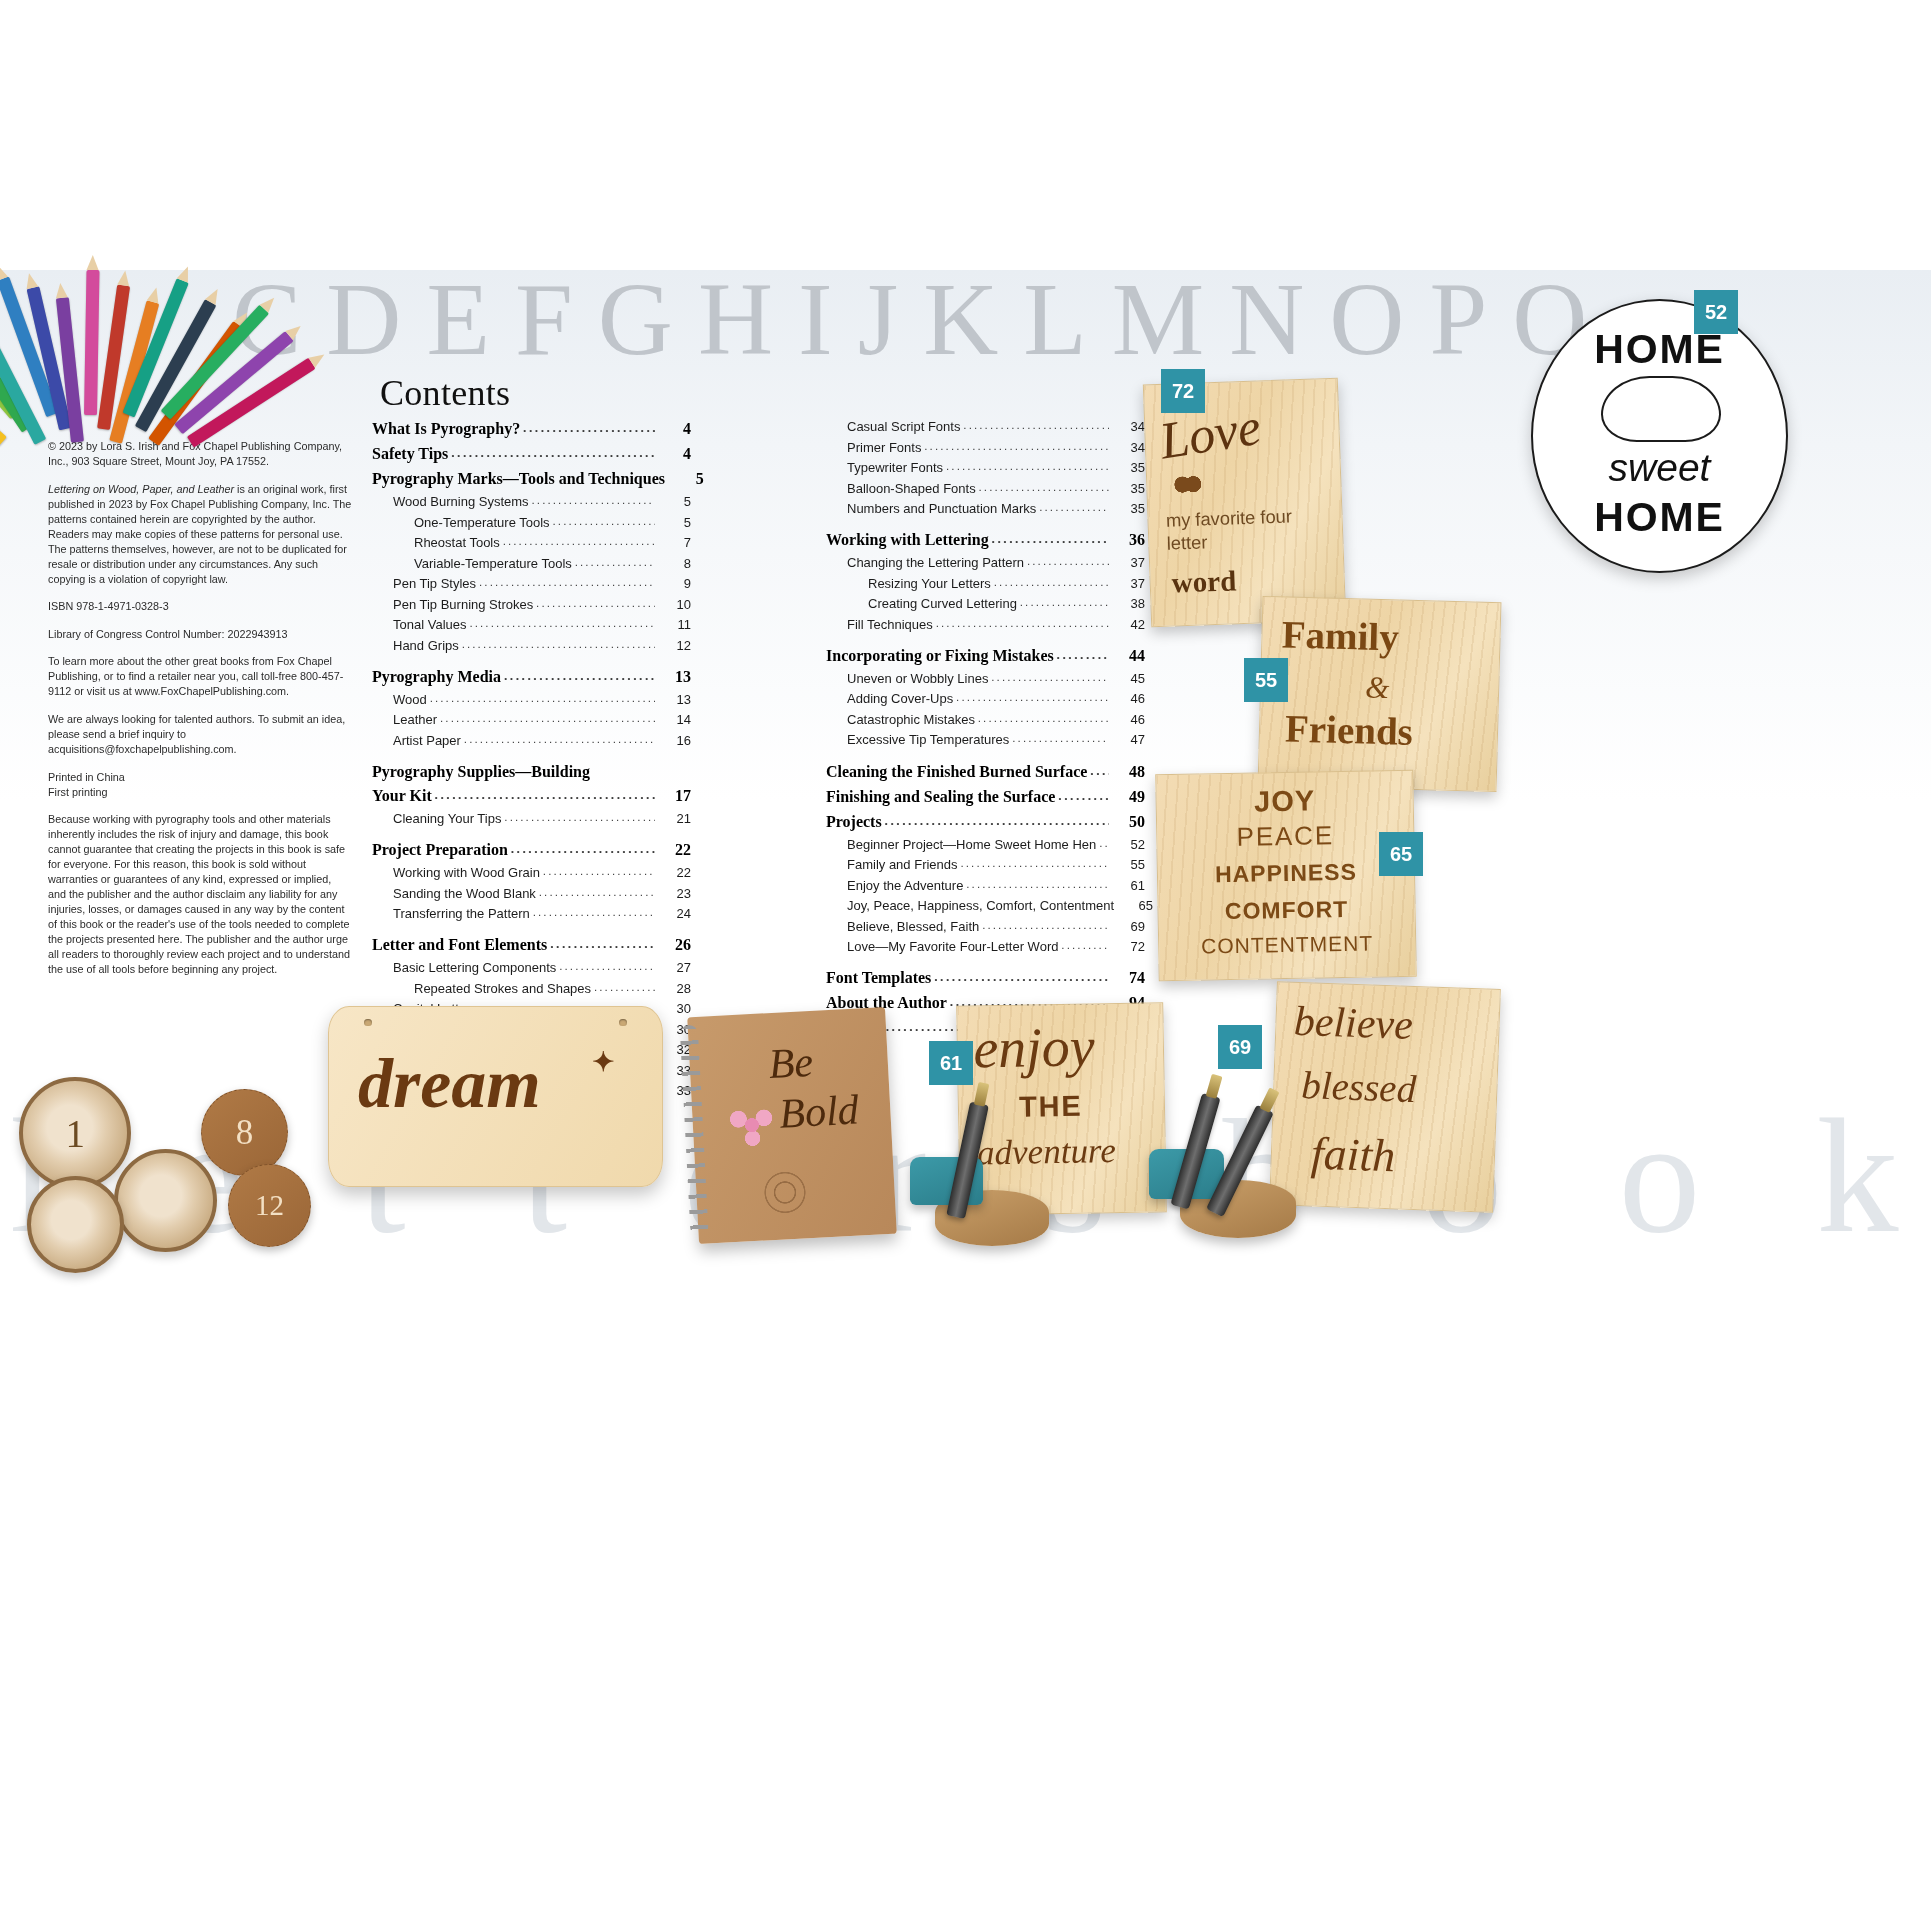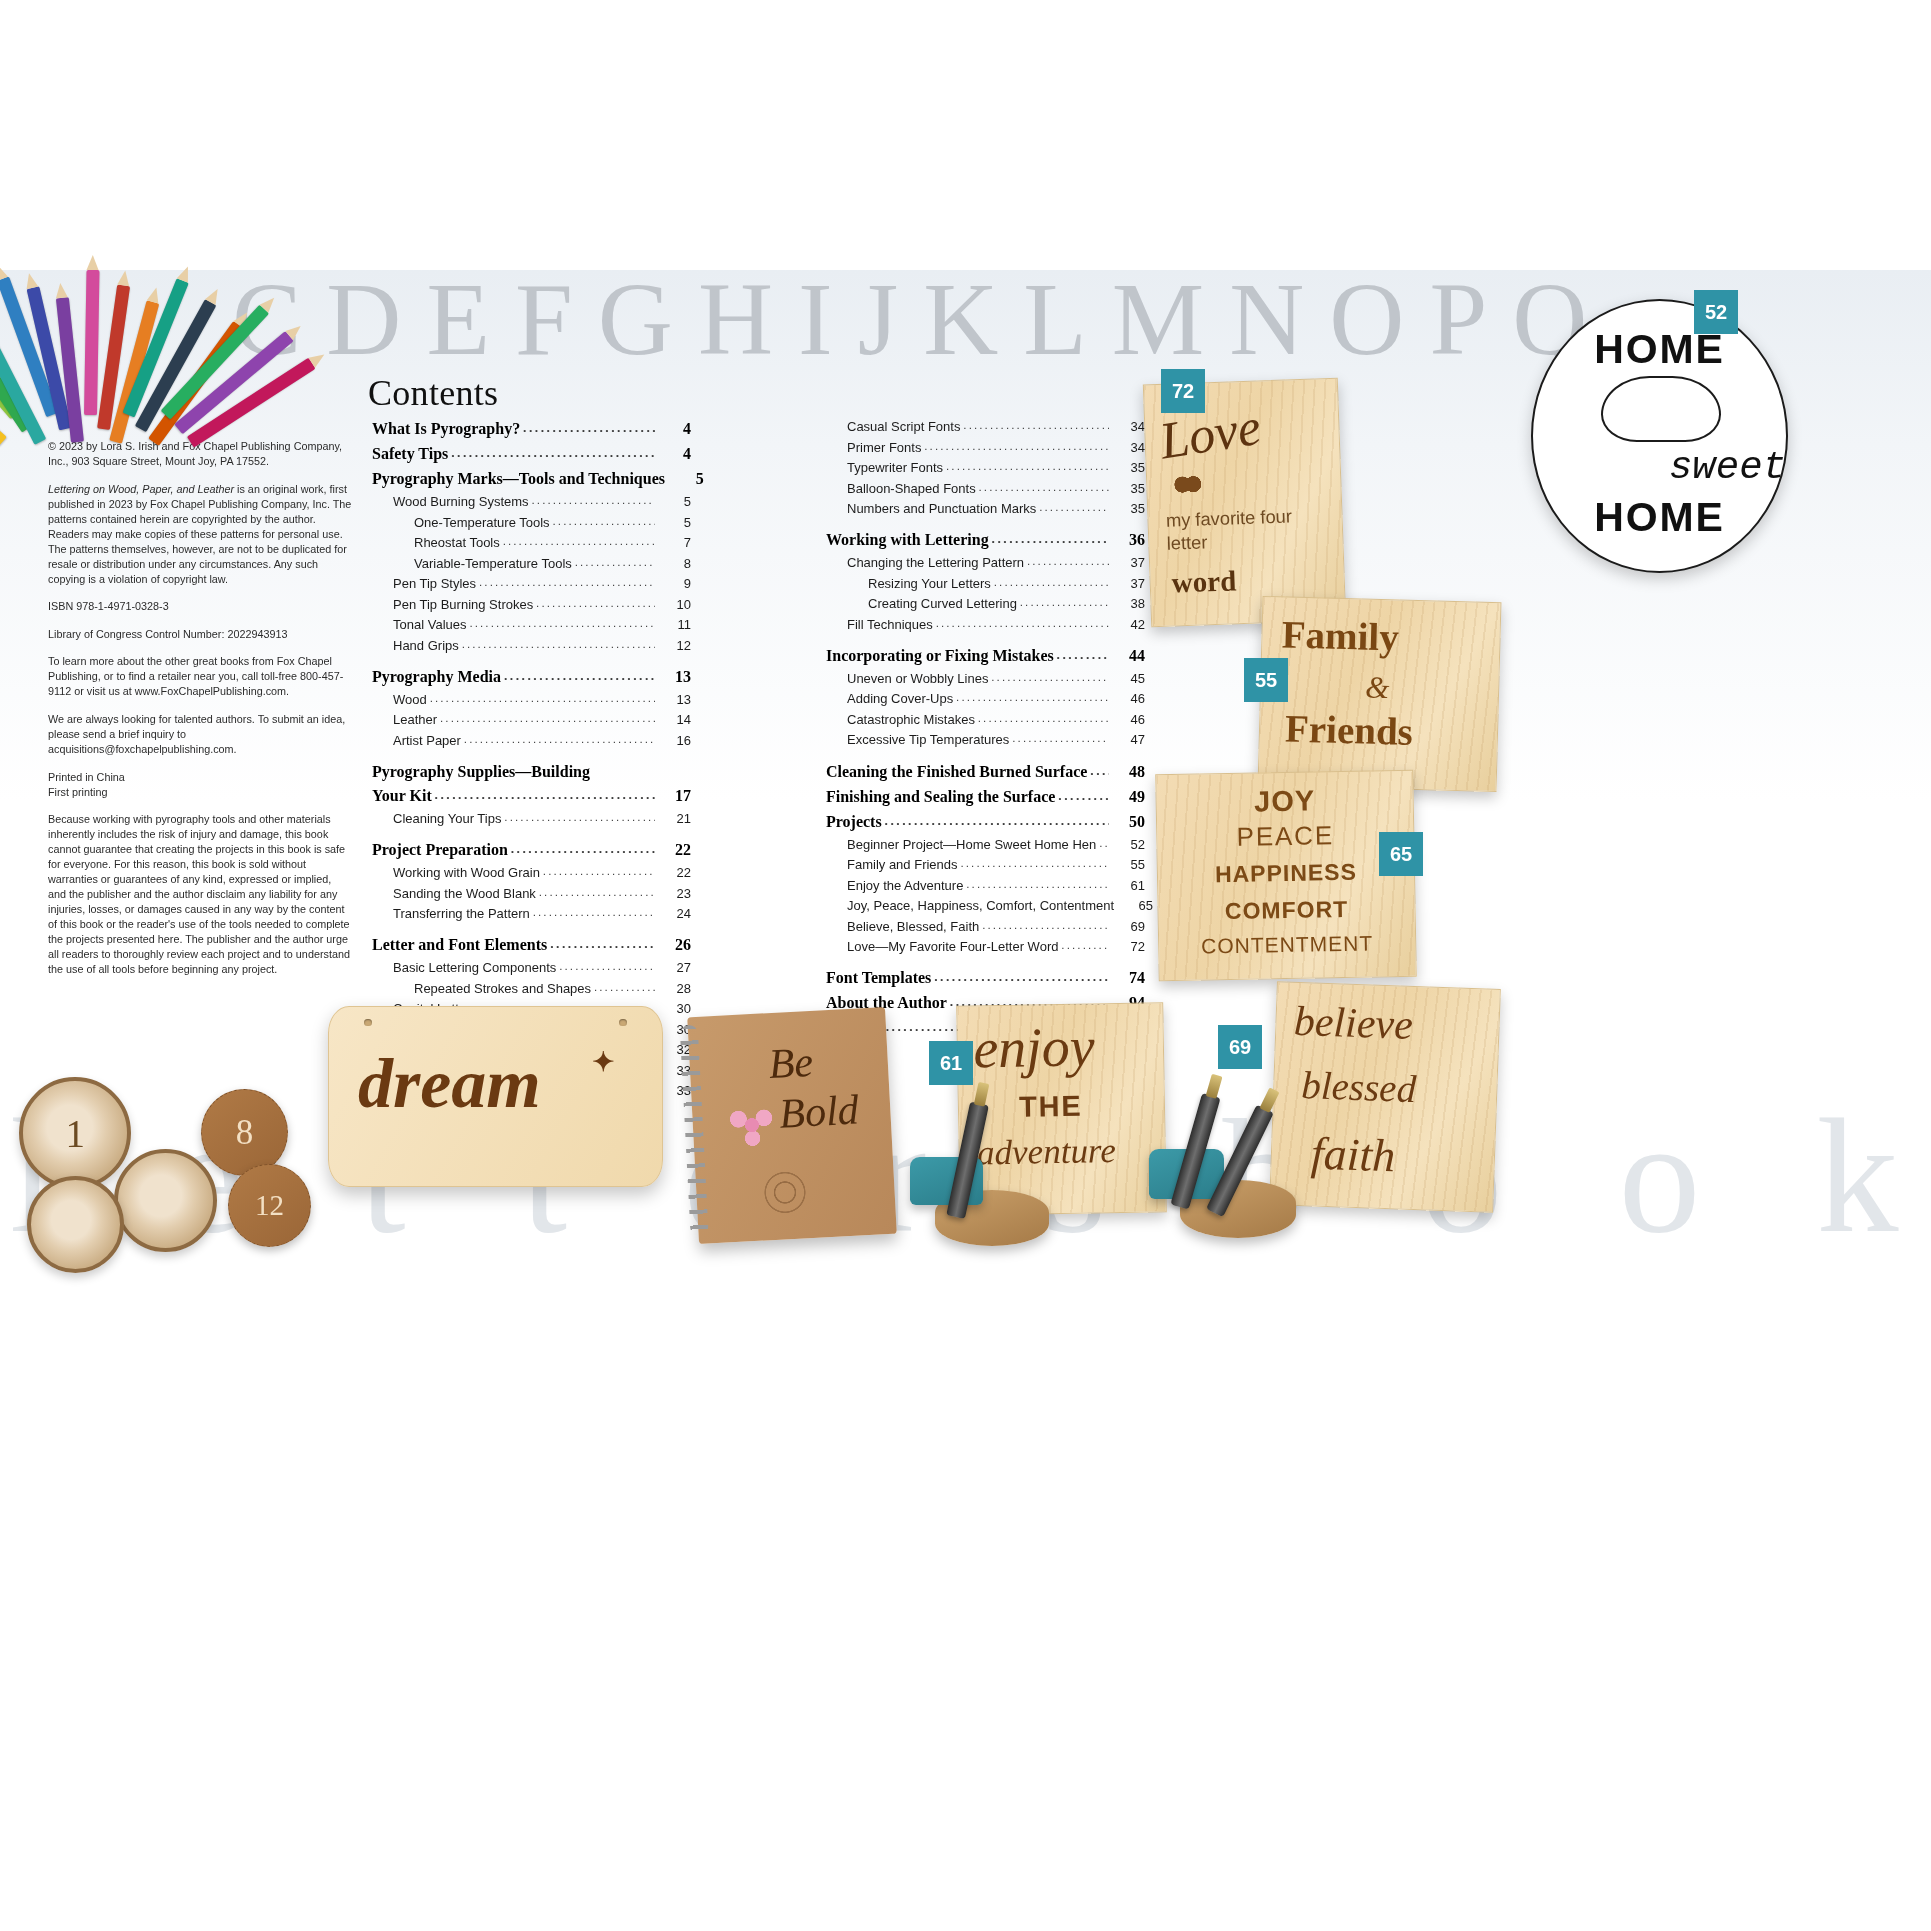--- a/index.html
+++ b/index.html
@@ -42,21 +42,21 @@
   .copyright-col{
     position:absolute;left:48px;top:439px;width:304px;
     font-family:"Liberation Sans", sans-serif;
     font-size:10.8px;line-height:15px;color:#2b2b2b;
   }
   .copyright-col p{margin:0 0 12.6px 0;}
   .copyright-col em{}
 
   
   .contents-title{
-    position:absolute;left:368px;top:372px;
+    position:absolute;left:380px;top:372px;
     font-family:"Liberation Serif", serif;
     font-size:36px;color:#111;letter-spacing:0.3px;
   }
   .toc{
     position:absolute;top:417px;
     font-family:"Liberation Sans", sans-serif;
     color:#1c1c1c;
   }
   .toc.col-left{left:372px;width:319px;}
   .toc.col-right{left:826px;width:319px;}
@@ -207,21 +207,21 @@
   }
 
   
   #hsh{
     position:absolute;left:1531px;top:299px;width:253px;height:270px;
     background:#fff;border:2.9px solid #1b1b1b;border-radius:50%;
     box-shadow:0 5.8px 15.4px rgba(0,0,0,.2);
     z-index:35;
   }
   #hsh .t1{position:absolute;top:25px;width:100%;text-align:center;font-size:41px;font-weight:700;letter-spacing:1.9px;color:#111;font-family:"Liberation Sans",sans-serif;}
-  #hsh .t2{position:absolute;top:145px;width:100%;text-align:right;font-size:39px;font-style:italic;color:#111;font-family:Liberation Mono, monospace;}
+  #hsh .t2{position:absolute;top:145px;width:100%;text-align:center;font-size:39px;font-style:italic;color:#111;font-family:Liberation Sans, sans-serif;}
   #hsh .t3{position:absolute;top:193px;width:100%;text-align:center;font-size:41px;font-weight:700;letter-spacing:1.9px;color:#111;font-family:"Liberation Sans",sans-serif;}
   #hsh .hen{
     position:absolute;left:68px;top:75px;width:116px;height:62px;
     border:2.9px solid #1b1b1b;border-radius:58px 58px 43px 43px/46px 46px 33px 33px;
     background:#fff;
   }
 
   
   #pencils{position:absolute;left:0;top:251px;width:241px;height:222px;z-index:30;}
   .pencil{

